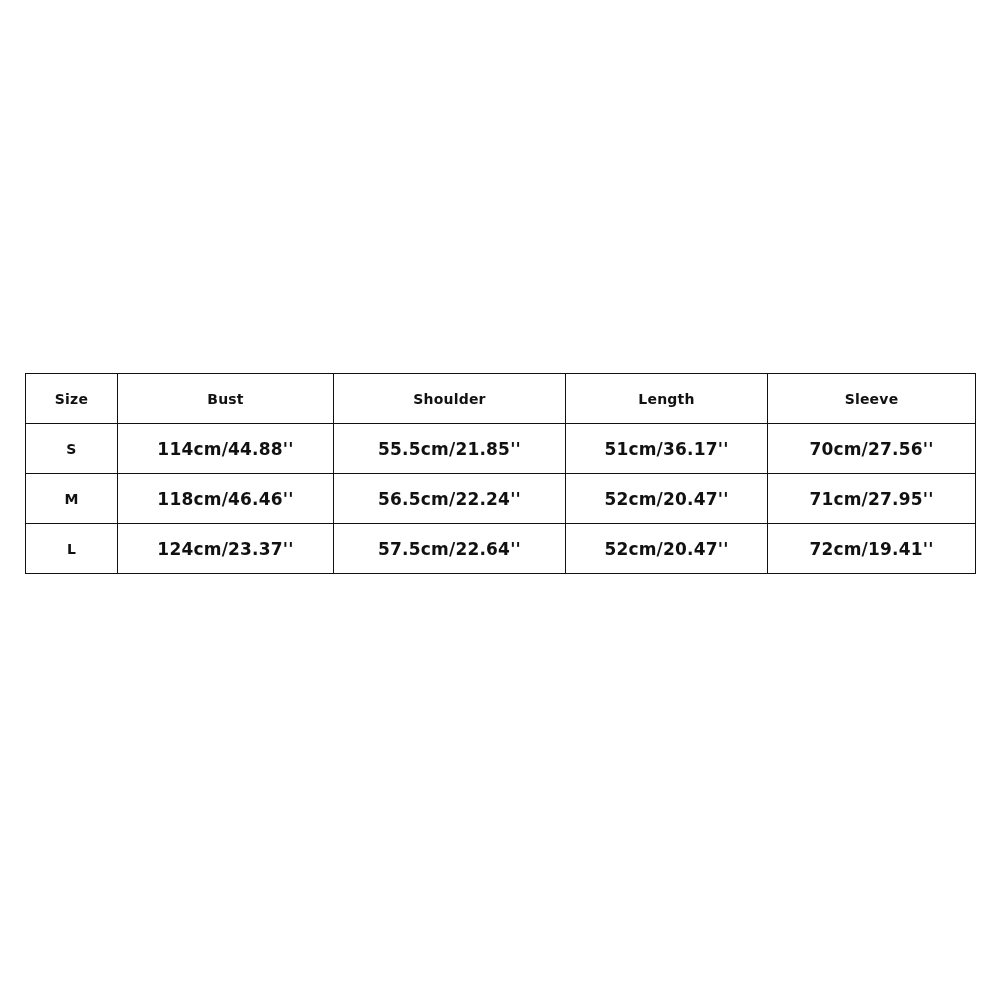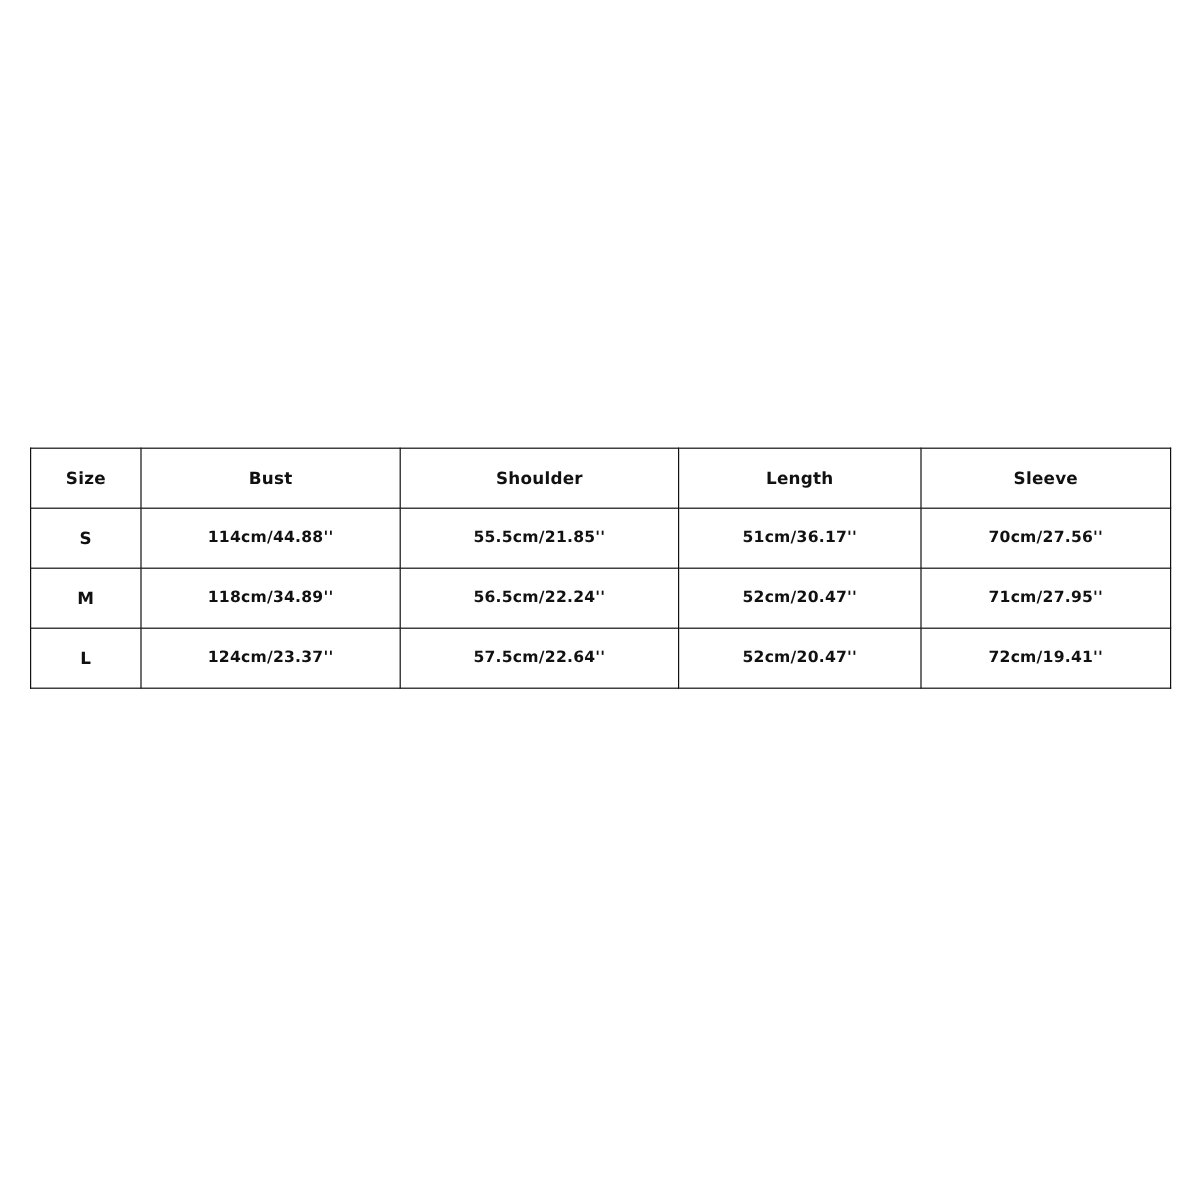--- a/index.html
+++ b/index.html
@@ -34,21 +34,21 @@
   table.size-chart col.c-shoulder { width: 232px; }
   table.size-chart col.c-sleeve { width: 202px; }
   table.size-chart col.c-length { width: 208px; }
 
   table.size-chart th,
   table.size-chart td {
     border: 1px solid #111111;
     height: 50px;
     text-align: center;
     vertical-align: middle;
-    font-size: 13px;
+    font-size: 17px;
     font-weight: bold;
     letter-spacing: 0.2px;
     color: #111111;
     padding: 0 4px;
     box-sizing: border-box;
   }
 
   table.size-chart thead th {
     font-size: 14px;
   }
@@ -81,21 +81,21 @@
     <tbody>
       <tr>
         <td class="size-cell">S</td>
         <td>114cm/44.88''</td>
         <td>55.5cm/21.85''</td>
         <td>51cm/36.17''</td>
         <td>70cm/27.56''</td>
       </tr>
       <tr>
         <td class="size-cell">M</td>
-        <td>118cm/34.89''</td>
+        <td>118cm/46.46''</td>
         <td>56.5cm/22.24''</td>
         <td>52cm/20.47''</td>
         <td>71cm/27.95''</td>
       </tr>
       <tr>
         <td class="size-cell">L</td>
         <td>124cm/23.37''</td>
         <td>57.5cm/22.64''</td>
         <td>52cm/20.47''</td>
         <td>72cm/19.41''</td>

